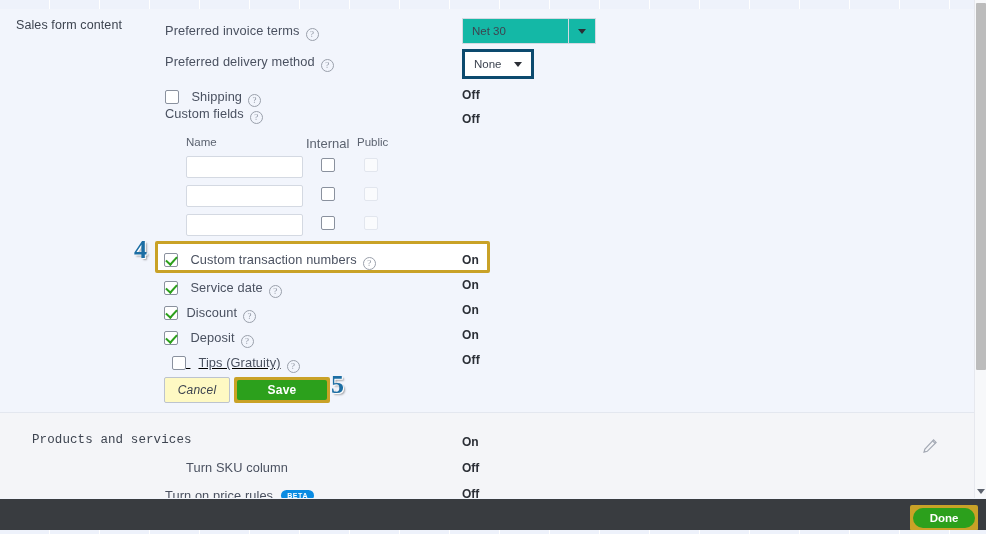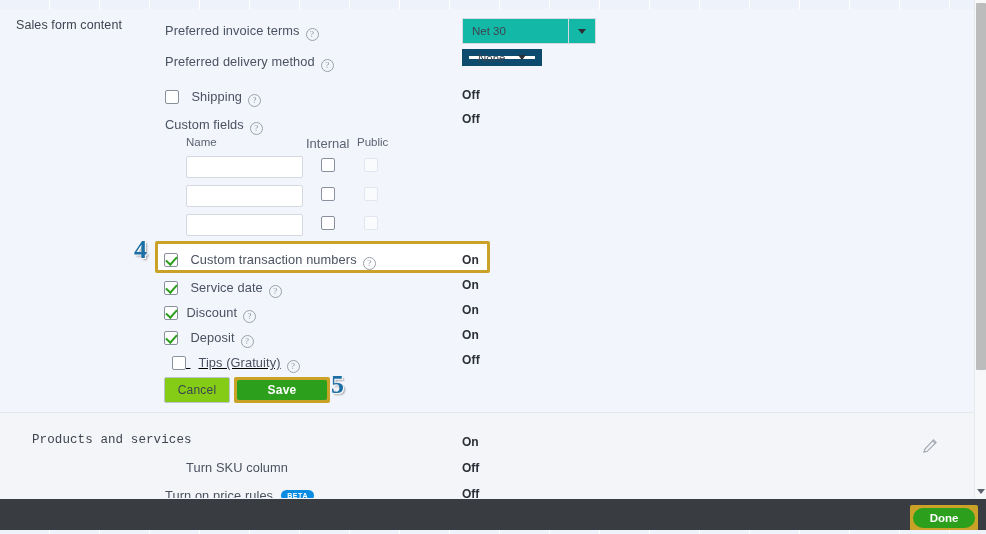--- a/index.html
+++ b/index.html
@@ -63,21 +63,21 @@
   }
   .dd-split .dd-text {
     width: 106px; font-size: 11.5px; color: #3d4450;
     line-height: 24px; padding-left: 9px;
     border-right: 1px solid #d4d9e2;
   }
   .dd-split .dd-arrow {
     width: 26px; display: flex; align-items: center; justify-content: center;
   }
   .dd-inline {
-    position: absolute; height: 17px; border: 7px solid #0c4a6e; background: #fff;
+    position: absolute; height: 30px; border: 3px solid #0c4a6e; background: #fff;
     display: flex; align-items: center; padding: 0 9px;
   }
   .dd-inline .dd-text { font-size: 11.5px; color: #3d4450; }
   .caret {
     width: 0; height: 0;
     border-left: 4px solid transparent; border-right: 4px solid transparent;
     border-top: 5px solid #2b2f36;
   }
 
   
@@ -99,21 +99,21 @@
     position: absolute; width: 117px; height: 22px;
     border: 1px solid #d4d9e2; background: #fff; border-radius: 2px;
   }
 
   
   .btn {
     position: absolute; height: 26px; font-size: 12px; letter-spacing: .2px;
     display: flex; align-items: center; justify-content: center;
     border-radius: 2px;
   }
-  .btn-cancel { border: 1px solid #bcc3cf; background: #84cc16; color: #3d4450; }
+  .btn-cancel { border: 1px solid #bcc3cf; background: #fef9c3; color: #3d4450; font-style: italic; }
   .btn-save   { background: #2ca01c; color: #fff; font-weight: bold; }
   .save-wrap {
     position: absolute; border: 3px solid #c9a227; background: #c9a227;
     border-radius: 2px; padding: 0;
   }
 
   
   .hl-box {
     position: absolute; border: 3px solid #c9a227; background: #fff;
     border-radius: 2px;
@@ -239,21 +239,21 @@
         <span class="dd-text">None</span>
         <span class="caret" style="margin-left:12px;"></span>
       </div>
 
       <div style="position:absolute;left:165px;top:78px;">
         <span class="cb"></span>
         <span class="row-label" style="margin-left:8px;">Shipping</span><span class="help">?</span>
       </div>
       <div class="val" style="top:79px;">Off</div>
 
-      <div style="position:absolute;left:165px;top:106px;">
+      <div style="position:absolute;left:165px;top:95px;">
         <span class="row-label">Custom fields</span><span class="help">?</span>
       </div>
       <div class="val" style="top:103px;">Off</div>
 
       <div style="position:absolute;left:186px;top:127px;font-size:11.5px;color:#5c6370;">Name</div>
       <div style="position:absolute;left:306px;top:127px;font-size:13px;color:#5c6370;">Internal</div>
       <div style="position:absolute;left:357px;top:127px;font-size:11.5px;color:#5c6370;">Public</div>
 
       <div class="name-input" style="left:186px;top:147px;"></div>
       <span class="cb" style="position:absolute;left:321px;top:149px;"></span>

